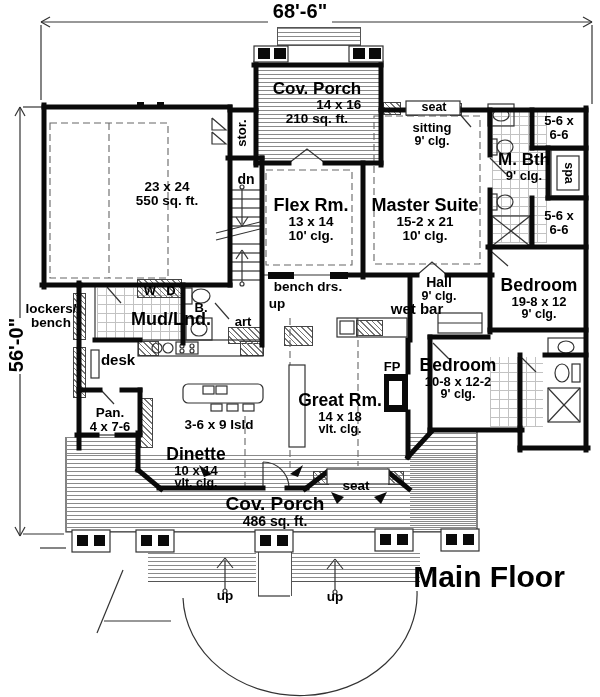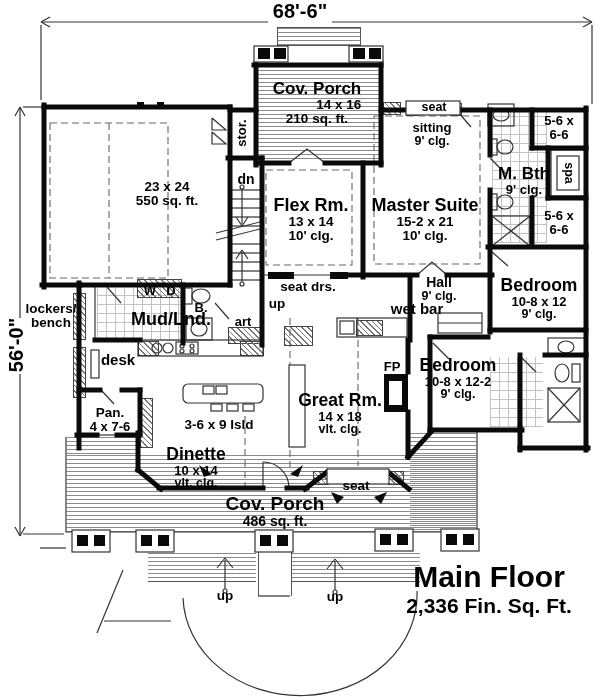--- a/index.html
+++ b/index.html
@@ -322,47 +322,47 @@
     <div style="font-size:13.5px;">10' clg.</div>
   </div>
 
   <div class="lbl" style="left:434px;top:101px;font-size:12.5px;">seat</div>
 
   <div class="lbl" style="left:432px;top:121px;">
     <div style="font-size:13px;">sitting</div>
     <div style="font-size:12.5px;">9' clg.</div>
   </div>
 
-  <div class="lbl" style="left:524px;top:165px;">
+  <div class="lbl" style="left:524px;top:151px;">
     <div style="font-size:17px;">M. Bth</div>
     <div style="font-size:13px;">9' clg.</div>
   </div>
 
   <div class="lbl" style="left:559px;top:114px;">
     <div style="font-size:13px;">5-6 x</div>
     <div style="font-size:13px;">6-6</div>
   </div>
   <div class="lbl rotR" style="left:568px;top:173px;font-size:12.5px;">spa</div>
   <div class="lbl" style="left:559px;top:209px;">
     <div style="font-size:13px;">5-6 x</div>
     <div style="font-size:13px;">6-6</div>
   </div>
 
   <div class="lbl" style="left:539px;top:276px;">
     <div style="font-size:17.5px;">Bedroom</div>
-    <div style="font-size:13px;">10-8 x 12</div>
+    <div style="font-size:13px;">19-8 x 12</div>
     <div style="font-size:12.5px;">9' clg.</div>
   </div>
 
   <div class="lbl" style="left:439px;top:275px;">
     <div style="font-size:14px;">Hall</div>
     <div style="font-size:12.5px;">9' clg.</div>
   </div>
 
-  <div class="lbl" style="left:308px;top:280px;font-size:13.5px;">seat drs.</div>
+  <div class="lbl" style="left:308px;top:280px;font-size:13.5px;">bench drs.</div>
   <div class="lbl" style="left:277px;top:297px;font-size:13.5px;">up</div>
   <div class="lbl" style="left:373px;top:301px;font-size:15px;margin-left:44px;">wet bar</div>
 
   <div class="lbl" style="left:458px;top:356px;">
     <div style="font-size:17.5px;">Bedroom</div>
     <div style="font-size:13px;">10-8 x 12-2</div>
     <div style="font-size:12.5px;">9' clg.</div>
   </div>
 
   <div class="lbl" style="left:392px;top:360px;font-size:13px;">FP</div>
@@ -405,16 +405,15 @@
   <div class="lbl" style="left:275px;top:494px;">
     <div style="font-size:19px;">Cov. Porch</div>
     <div style="font-size:14px;">486 sq. ft.</div>
   </div>
 
   <div class="lbl" style="left:225px;top:589px;font-size:13.5px;">up</div>
   <div class="lbl" style="left:335px;top:590px;font-size:13.5px;">up</div>
 
   <div class="lbl" style="left:489px;top:561px;">
     <div style="font-size:30px;">Main Floor</div>
-    <div style="font-size:21px;margin-top:2px;">2,336 Fin. Sq. Ft.</div>
   </div>
 
 </div>
 
 </body></html>

